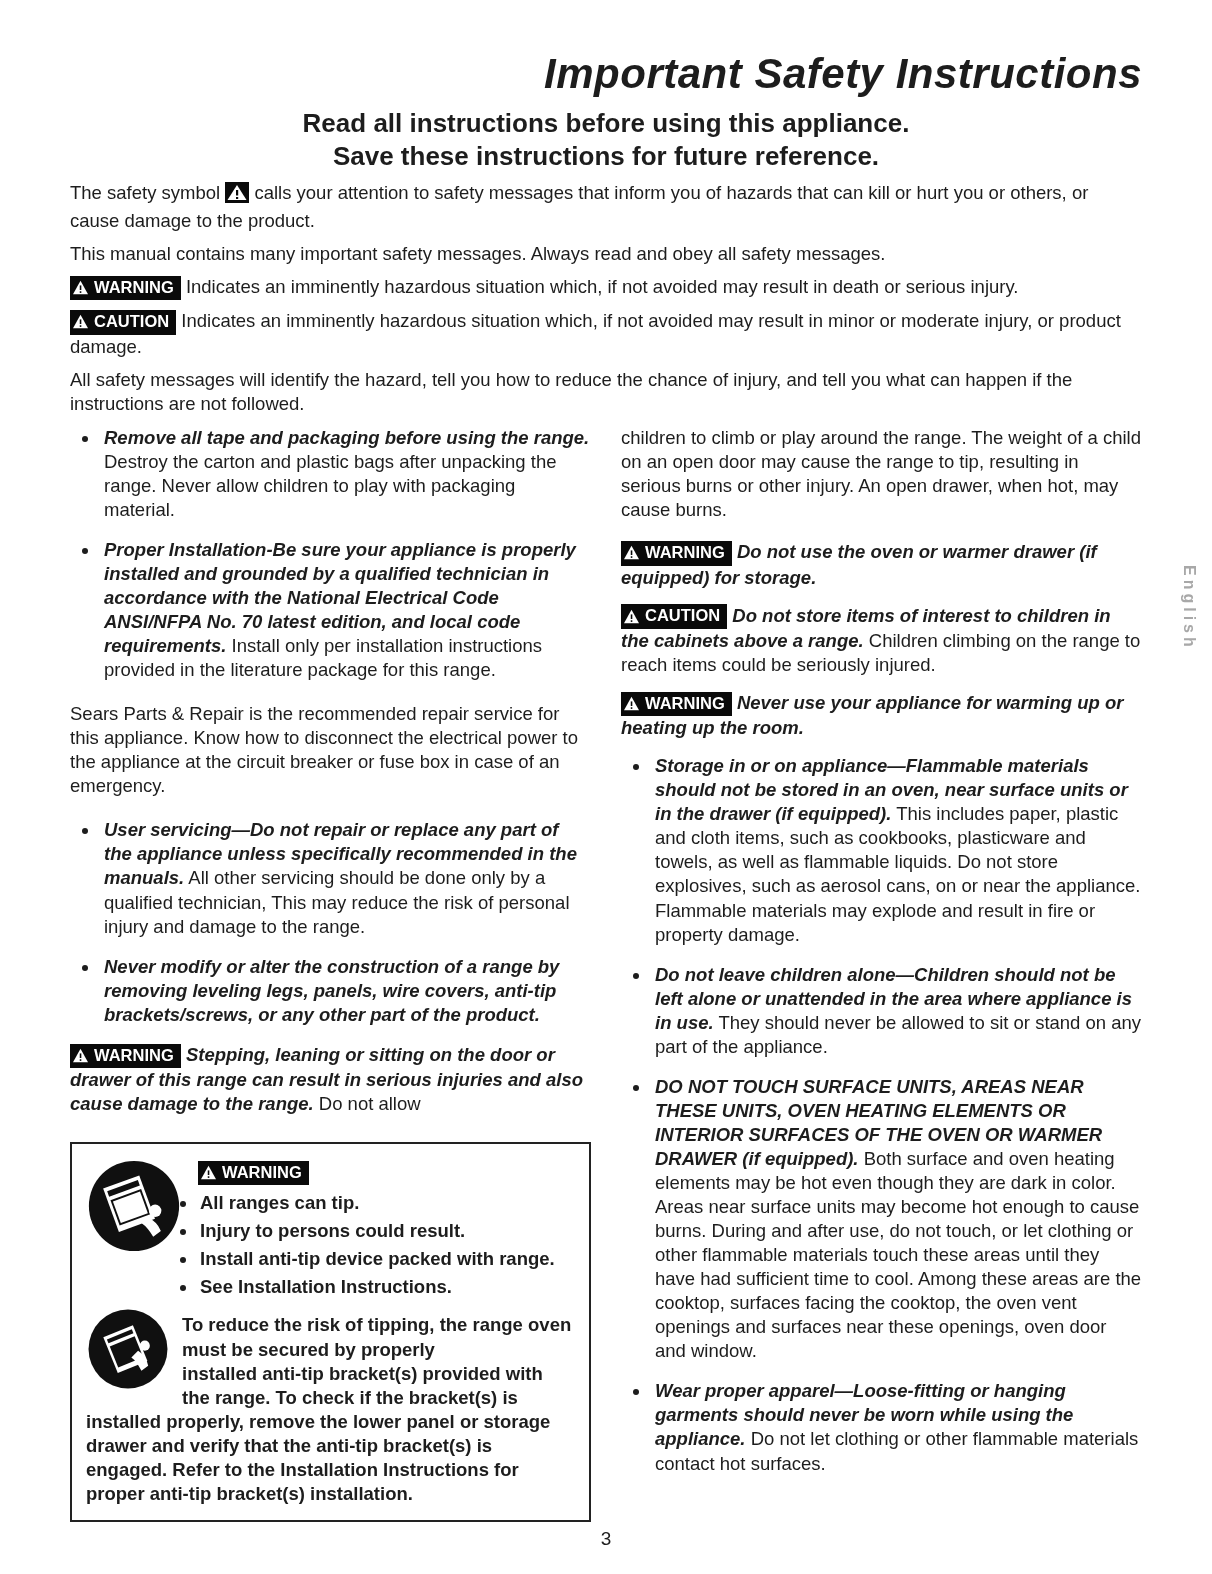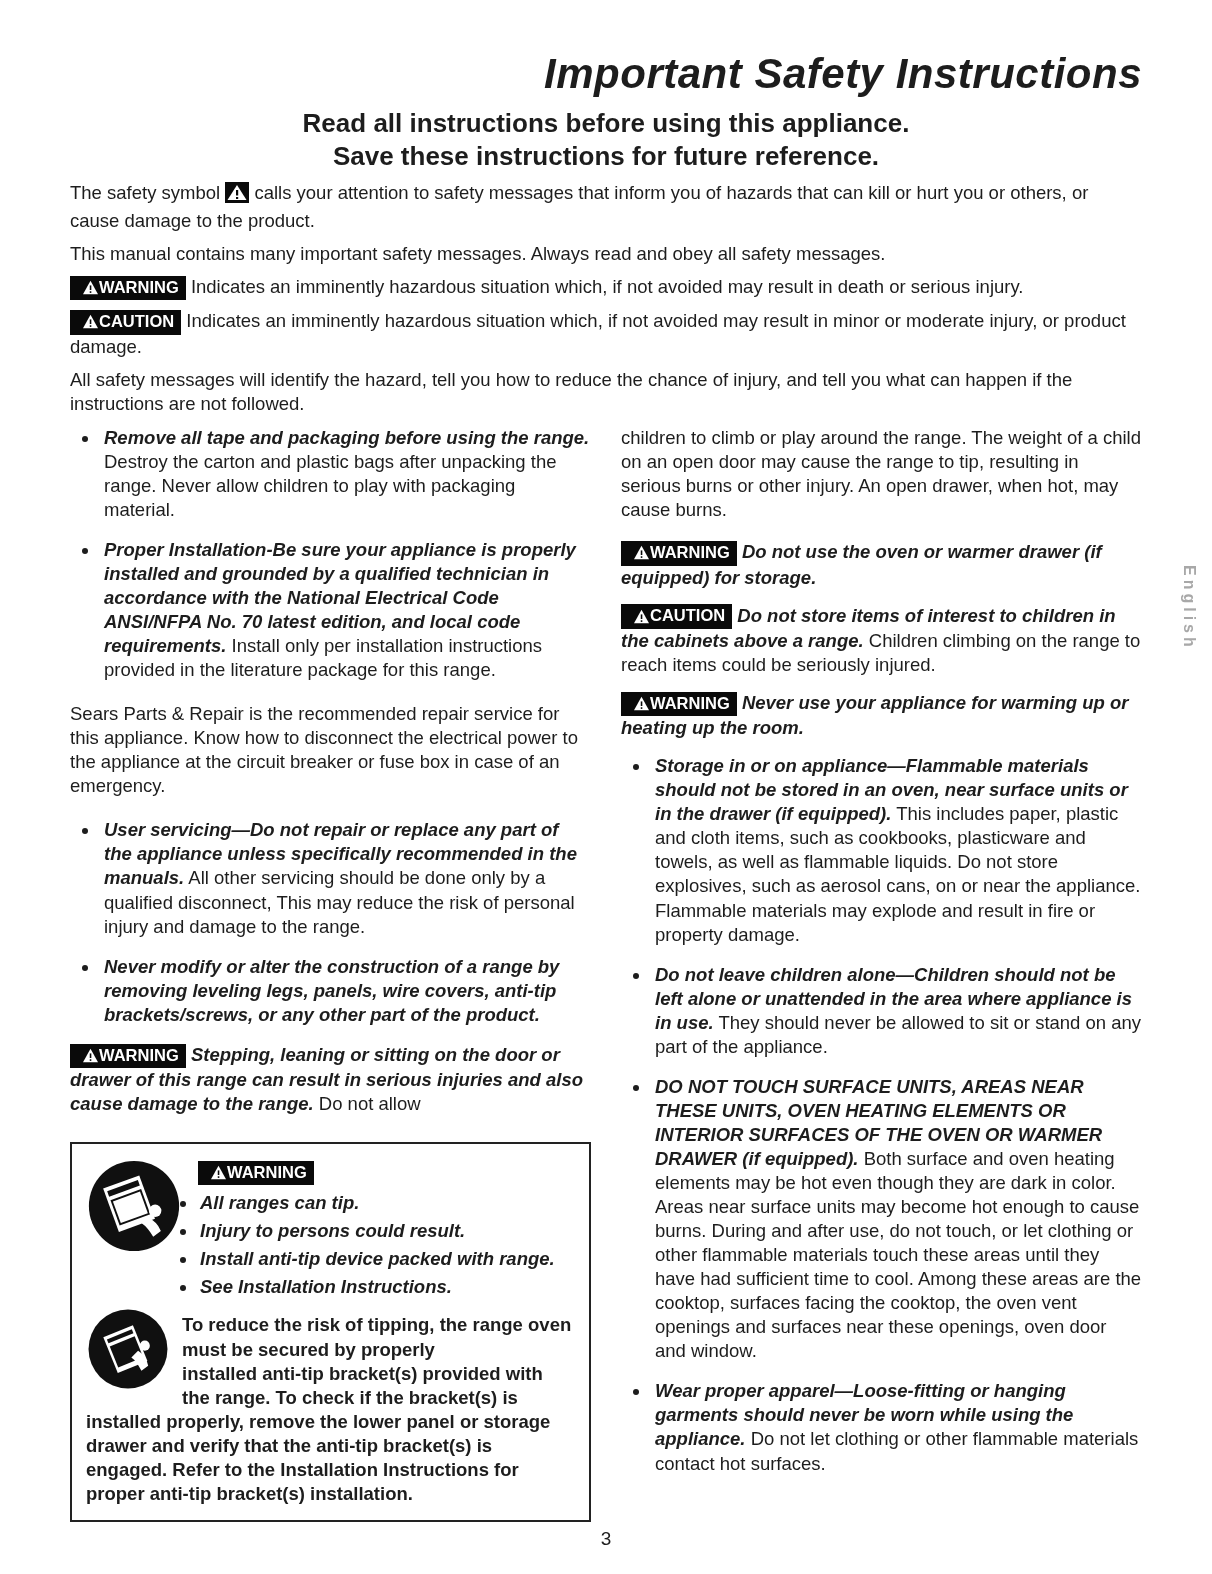--- a/index.html
+++ b/index.html
@@ -9,37 +9,37 @@
     color:#1d1d1d;
     position:relative;
   }
   .page{padding:42px 70px 14px 70px;position:relative;}
   .title{font-size:42px;font-weight:bold;text-align:right;margin:8px 0 10px 0;letter-spacing:0.5px;font-style:italic;}
   .subtitle{font-size:26px;font-weight:bold;text-align:center;margin:2px 0;}
   .body-txt,p{font-size:18.5px;line-height:1.3;}
   .intro p{margin:9px 0;}
   .b{font-weight:bold;font-style:italic;}
   .badge{
-    display:inline-flex;align-items:center;
+    display:inline-flex;align-items:center;gap:5px;
     background:#0a0a0a;color:#ffffff;font-weight:bold;
-    font-size:16.5px;padding:1px 7px 2px 12px;vertical-align:-2px;
+    font-size:16.5px;padding:1px 7px 2px 2px;vertical-align:-2px;
     white-space:nowrap;
   }
   .sym{display:inline-block;vertical-align:-4px;}
   .cols{display:flex;gap:30px;margin-top:10px;}
   .col{flex:1 1 0;min-width:0;}
   ul.bullets{list-style:disc outside;margin:0;padding-left:30px;}
   ul.bullets li{margin-bottom:16px;padding-left:4px;font-size:18.5px;line-height:1.3;}
   .para{margin:20px 0;}
   .tip-box{
     border:2px solid #222;margin-top:26px;padding:12px 16px 14px 14px;
     font-weight:bold;font-size:18.5px;line-height:1.3;overflow:hidden;
   }
   .tip-icon{float:left;margin:2px 12px 6px 0;}
-  .tip-box ul{list-style:disc outside;margin:6px 0 6px 0;padding-left:112px;font-style:italic;}
+  .tip-box ul{list-style:disc outside;margin:6px 0 6px 0;padding-left:112px;}
   .tip-box ul li{margin-bottom:4px;padding-left:2px;}
   .tip-badge-row{padding-left:112px;margin-top:4px;}
   .tip-lead{margin:14px 0 0 0;}
   .tip-rest{margin:0;clear:none;}
   .page-number{text-align:center;font-size:19px;margin-top:6px;}
   .side-text{
     position:absolute;right:14px;top:565px;
     writing-mode:vertical-rl;
     color:#a8a8a8;font-size:16px;letter-spacing:4px;font-weight:bold;
   }
@@ -94,21 +94,21 @@
 
     <div class="col">
       <ul class="bullets">
         <li><span class="b">Remove all tape and packaging before using the range.</span> <span>Destroy the carton and plastic bags after unpacking the range.  Never allow children to play with packaging material.</span></li>
         <li><span class="b">Proper Installation-Be sure your appliance is properly installed and grounded by a qualified technician in accordance with  the National Electrical Code ANSI/NFPA No. 70 latest edition, and local code requirements.</span> <span>Install only per installation instructions provided in the literature package for this range.</span></li>
       </ul>
 
       <p class="para">Sears Parts &amp; Repair is the recommended repair service for this appliance. Know how to disconnect the electrical power to the appliance at the circuit breaker or fuse box in case of an emergency.</p>
 
       <ul class="bullets">
-        <li><span class="b">User servicing—Do not repair or replace any part of the appliance unless specifically recommended in the manuals.</span> <span>All other servicing should be done only by a qualified disconnect, This may reduce the risk of personal injury and damage to the range.</span></li>
+        <li><span class="b">User servicing—Do not repair or replace any part of the appliance unless specifically recommended in the manuals.</span> <span>All other servicing should be done only by a qualified technician, This may reduce the risk of personal injury and damage to the range.</span></li>
         <li><span class="b">Never modify or alter the construction of a range by removing leveling legs, panels, wire covers, anti-tip brackets/screws, or any other part of the product.</span> <span></span></li>
       </ul>
 
       <p class="hang">
         <span class="badge">
             <svg class="tri" width="17" height="15" viewBox="0 0 20 18">
               <path d="M10 1 L19 17 L1 17 Z" fill="#ffffff"></path>
               <rect x="9.1" y="6.5" width="1.9" height="5.5" fill="#0a0a0a"></rect>
               <rect x="9.1" y="13.5" width="1.9" height="2" fill="#0a0a0a"></rect>
             </svg>

